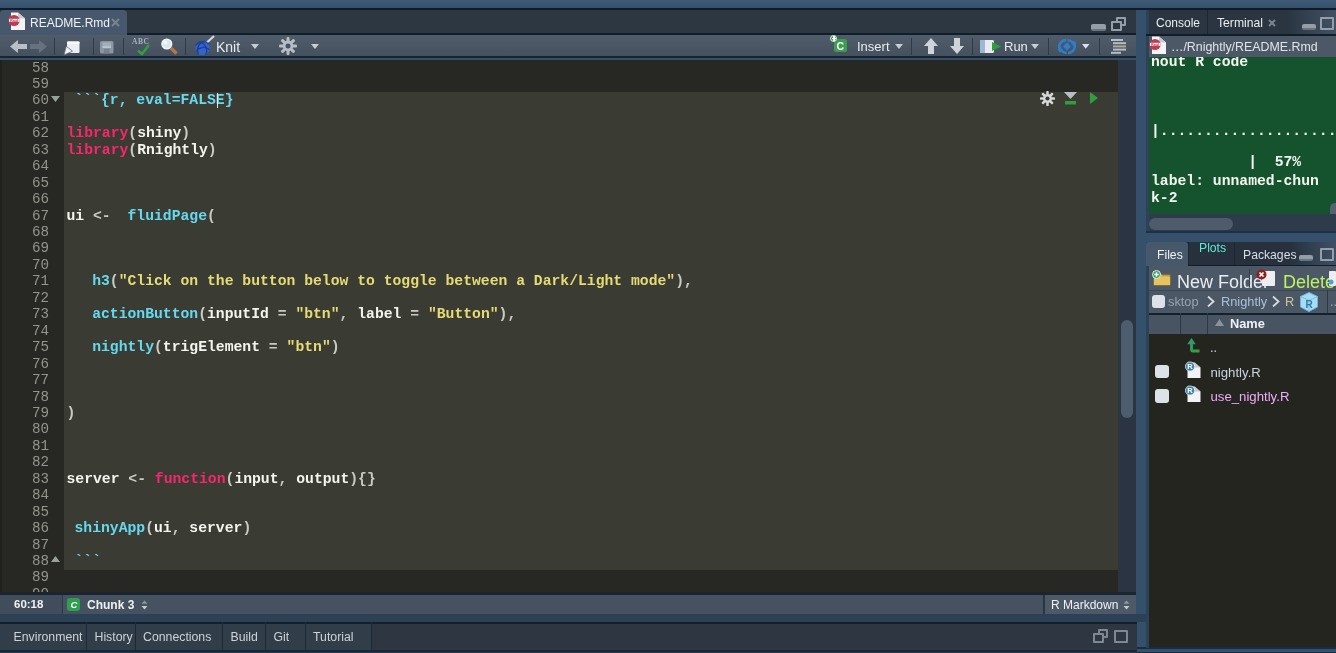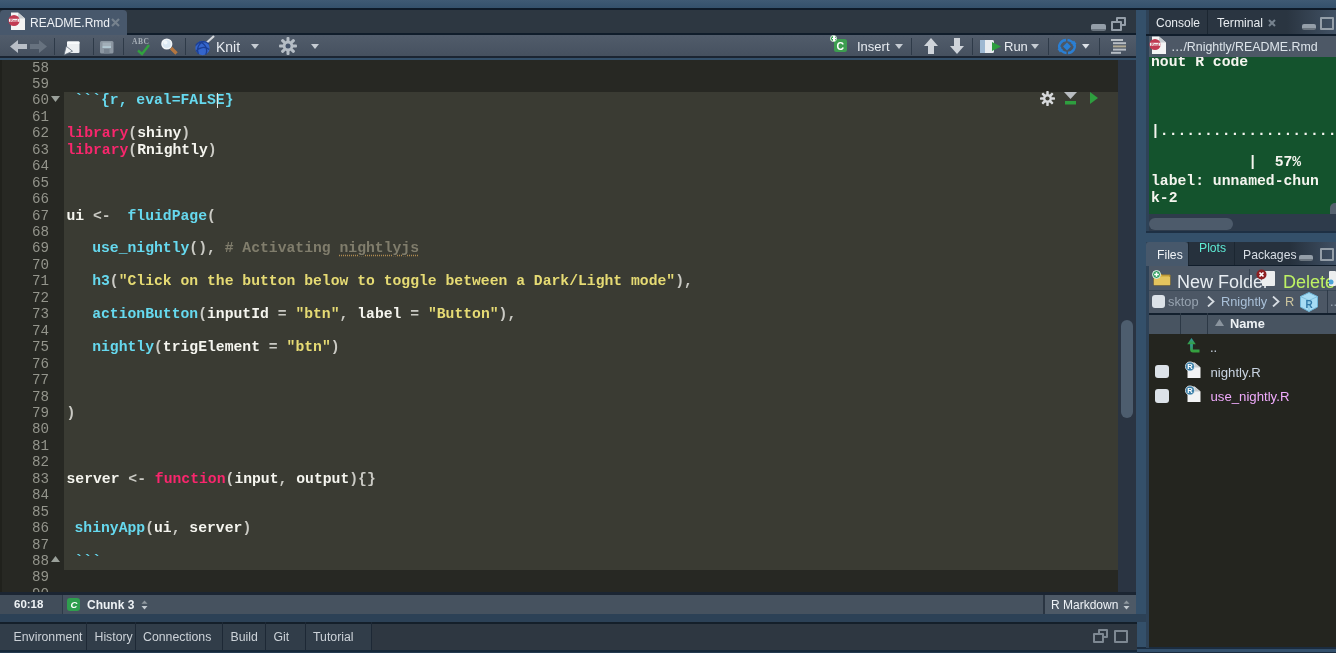--- a/index.html
+++ b/index.html
@@ -193,21 +193,20 @@
   <div class="abs gut" style="left:0;top:443.65px;">85</div>
   <div class="abs gut" style="left:0;top:460.1px;">86</div>
   <div class="abs gut" style="left:0;top:476.55px;">87</div>
   <div class="abs gut" style="left:0;top:493.0px;">88</div>
   <div class="abs gut" style="left:0;top:509.45px;">89</div>
   <div class="abs gut" style="left:0;top:525.9px;">90</div>
   <div class="abs mono" style="left:66.5px;top:32.4px;"><span class="cy">```{r, eval=FALSE}</span></div>
   <div class="abs mono" style="left:66.5px;top:65.3px;"><span class="pk">library</span><span class="op">(</span><span class="w">shiny</span><span class="op">)</span></div>
   <div class="abs mono" style="left:66.5px;top:81.75px;"><span class="pk">library</span><span class="op">(</span><span class="w">Rnightly</span><span class="op">)</span></div>
   <div class="abs mono" style="left:66.5px;top:147.55px;"><span class="w">ui </span><span class="op">&lt;-</span><span class="w"> </span><span class="cy">fluidPage</span><span class="op">(</span></div>
-  <div class="abs mono" style="left:66.5px;top:180.45px;"><span class="w">  </span><span class="cy">use_nightly</span><span class="op">(), </span><span class="cm"># Activating <span style="text-decoration:underline dotted #b08a50;text-underline-offset:2px;">nightlyjs</span></span></div>
   <div class="abs mono" style="left:66.5px;top:213.35px;"><span class="w">  </span><span class="cy">h3</span><span class="op">(</span><span class="st">"Click on the button below to toggle between a Dark/Light mode"</span><span class="op">),</span></div>
   <div class="abs mono" style="left:66.5px;top:246.25px;"><span class="w">  </span><span class="cy">actionButton</span><span class="op">(</span><span class="w">inputId </span><span class="op">=</span><span class="w"> </span><span class="st">"btn"</span><span class="op">,</span><span class="w"> label </span><span class="op">=</span><span class="w"> </span><span class="st">"Button"</span><span class="op">),</span></div>
   <div class="abs mono" style="left:66.5px;top:279.15px;"><span class="w">  </span><span class="cy">nightly</span><span class="op">(</span><span class="w">trigElement </span><span class="op">=</span><span class="w"> </span><span class="st">"btn"</span><span class="op">)</span></div>
   <div class="abs mono" style="left:66.5px;top:344.95px;"><span class="op">)</span></div>
   <div class="abs mono" style="left:66.5px;top:410.75px;"><span class="w">server </span><span class="op">&lt;-</span><span class="w"> </span><span class="pk">function</span><span class="op">(</span><span class="w">input</span><span class="op">,</span><span class="w"> output</span><span class="op">){}</span></div>
   <div class="abs mono" style="left:66.5px;top:460.1px;"><span class="cy">shinyApp</span><span class="op">(</span><span class="w">ui</span><span class="op">,</span><span class="w"> server</span><span class="op">)</span></div>
   <div class="abs mono" style="left:66.5px;top:493.0px;"><span class="cy">```</span></div>
   <div class="abs" style="left:216.6px;top:33.4px;width:1.6px;height:15px;background:#e8e8e2;"></div>
 </div>
 

